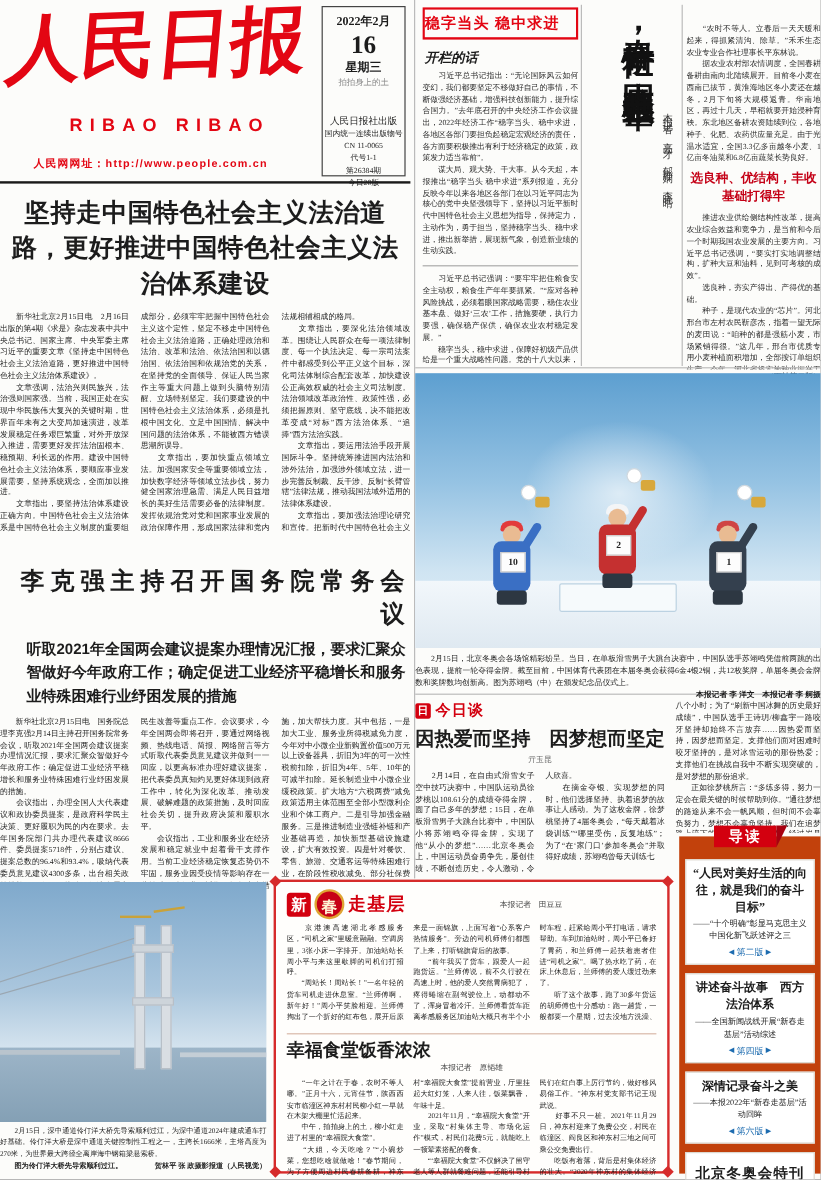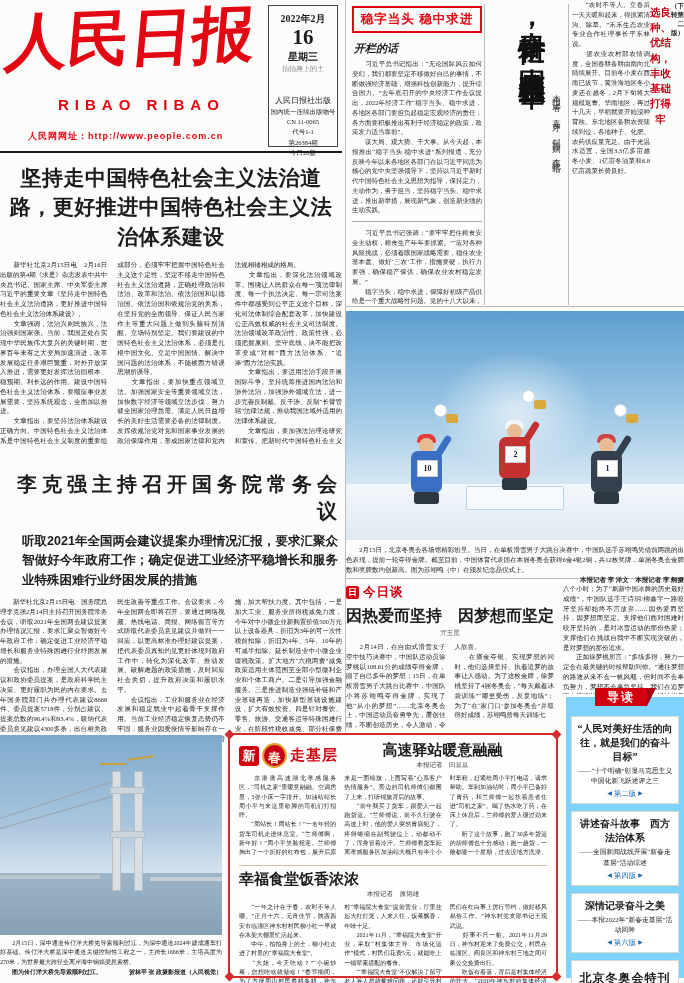--- a/index.html
+++ b/index.html
@@ -19,31 +19,31 @@
   .db-ym{font-size:10px;font-weight:bold;}
   .db-day{font-size:21px;font-weight:bold;line-height:1.1;}
   .db-wd{font-size:10px;font-weight:bold;}
   .db-lunar{font-size:7px;color:#888;}
   .db-pub{font-size:8px;margin-top:20px;}
   .db-s{font-size:6.5px;line-height:1.6;}
   .hr-black{left:0;top:151px;width:342px;height:2px;background:#1a1a1a;}
   
   .top-mid{left:352px;top:6px;width:130px;height:299px;overflow:hidden;}
   .banner{border:2px solid #e30613;color:#e30613;font-weight:bold;font-size:12.5px;
-          text-align:center;padding:3px 0;letter-spacing:1px;}
+          padding:3px 0;letter-spacing:1px;}
   .kailan-head{font-weight:bold;font-size:11px;margin:8px 0 3px 2px;font-style:italic;}
   .small-body{font-size:6.5px;line-height:1.5;color:#2a2a2a;}
   .hr-thin{border:none;border-top:1px solid #aaa;margin:6px 0;}
   
   .vert-head{left:486px;top:12px;width:60px;height:294px;writing-mode:vertical-rl;
              font-size:27px;font-weight:900;letter-spacing:2px;color:#111;line-height:1.05;}
   .vert-byline{left:551px;top:88px;height:212px;writing-mode:vertical-rl;font-size:8.5px;
                letter-spacing:3px;color:#333;}
   
-  .top-right{left:572px;top:0;width:112px;height:299px;display:flex;flex-direction:row;overflow:hidden;}
+  .top-right{left:572px;top:20px;width:112px;height:299px;display:flex;flex-direction:column;overflow:hidden;}
   .tr-sub{color:#c40016;font-weight:bold;font-size:10.5px;text-align:center;line-height:1.45;margin:5px 0;}
   .tr-t2{flex:1;overflow:hidden;}
   .jump{text-align:right;font-weight:bold;font-size:6.5px;margin-top:2px;}
   
   .vr{width:1px;background:#bbb;}
   
   .qiushi{left:0;top:160px;width:342px;height:308px;}
   .q-kicker{font-size:15px;font-weight:bold;text-align:center;}
   .q-head{font-size:21px;font-weight:900;text-align:center;line-height:1.4;margin-top:3px;letter-spacing:0.5px;}
   .q-body{margin-top:9px;column-count:3;column-gap:10px;column-fill:auto;height:188px;overflow:hidden;
@@ -110,21 +110,21 @@
   .xc-chun{width:25px;height:25px;border-radius:50%;background:#c70016;border:2px solid #dfa433;
            color:#fff3d6;font-size:13px;font-weight:bold;text-align:center;line-height:25px;box-sizing:border-box;}
   .xc-zou{color:#d3000f;font-weight:900;font-size:15px;letter-spacing:1px;}
   .xc-s1h{flex:1;text-align:center;}
   .xc-title{font-size:15px;font-weight:900;}
   .xc-byline{font-size:6.5px;color:#444;margin-top:1px;}
   .xc-body{column-count:3;column-gap:8px;column-fill:auto;height:86px;overflow:hidden;
            font-size:6px;line-height:1.55;margin-top:4px;}
   .xc-div{border:none;border-top:1px solid #d9b9a9;margin:5px 0 4px;}
   
-  .daodu{left:566px;top:697px;width:118px;height:281px;background:#7dd3fc;padding-top:14px;box-sizing:border-box;}
+  .daodu{left:566px;top:697px;width:118px;height:281px;background:#c2410c;padding-top:14px;box-sizing:border-box;}
   .dd-tab{position:absolute;top:-9px;left:29px;width:52px;height:18px;background:#d3000f;color:#fff;
           font-weight:bold;font-size:12px;text-align:center;line-height:18px;letter-spacing:2px;}
   .dd-tab:after{content:"";position:absolute;right:-9px;top:0;border-top:18px solid #a80010;
           border-right:9px solid transparent;}
   .dd-card{background:#fff;border:1px solid #ddd8cf;margin:5px 5px 7px;padding:5px 4px 4px;text-align:center;}
   .dd-title{font-size:10px;font-weight:900;line-height:1.4;}
   .dd-sub{font-size:6.8px;line-height:1.5;margin-top:2px;color:#222;}
   .dd-page{font-size:7.5px;color:#1d6cb0;margin-top:3px;}
   .dd-arrow{color:#1d6cb0;font-size:6px;vertical-align:1px;}
 </style>
@@ -285,21 +285,20 @@
     <div class="dot" style="right:-4px;top:-4px;"></div>
     <div class="dot" style="left:-4px;bottom:-4px;"></div>
     <div class="dot" style="right:-4px;bottom:-4px;"></div>
     <div class="xc-header">
       <div class="xc-logo">
         <span class="xc-xin sans">新</span>
         <span class="xc-chun sans">春</span>
         <span class="xc-zou sans">走基层</span>
       </div>
       <div class="xc-s1h">
-        <div class="xc-title sans">高速驿站暖意融融</div>
         <div class="xc-byline">本报记者　田豆豆</div>
       </div>
     </div>
     <div class="xc-body just pre">　　京港澳高速湖北孝感服务区，“司机之家”里暖意融融。空调房里，3张小床一字排开。加油站站长周小平与来这里歇脚的司机们打招呼。
 　　“周站长！周站长！”一名年轻的货车司机走进休息室。“兰师傅啊，新年好！”周小平笑脸相迎。兰师傅掏出了一个折好的红布包，展开后原来是一面锦旗，上面写着“心系客户 热情服务”。旁边的司机师傅们都围了上来，打听锦旗背后的故事。
 　　“前年我买了货车，跟爱人一起跑货运。”兰师傅说，前不久行驶在高速上时，他的爱人突然胃病犯了，疼得蜷缩在副驾驶位上，动都动不了，浑身冒着冷汗。兰师傅看货车距离孝感服务区加油站大概只有半个小时车程，赶紧给周小平打电话，请求帮助。车到加油站时，周小平已备好了胃药，和兰师傅一起扶着患者住进“司机之家”。喝了热水吃了药，在床上休息后，兰师傅的爱人缓过劲来了。
 　　听了这个故事，跑了30多年货运的胡师傅也十分感动：跑一趟货，一般都要一个星期，过去没地方洗澡、洗衣服，困了就趴在方向盘上休息一下。现在有了司机驿站，在床上休息，防止疲劳驾驶，还能把脏衣服放进洗衣机。“司机之家”，真是我们旅途中温暖的家！</div>
     <hr class="xc-div">
     <div class="xc-title sans" style="">幸福食堂饭香浓浓</div>
     <div class="xc-byline" style="text-align:center;">本报记者　原韬雄</div>

